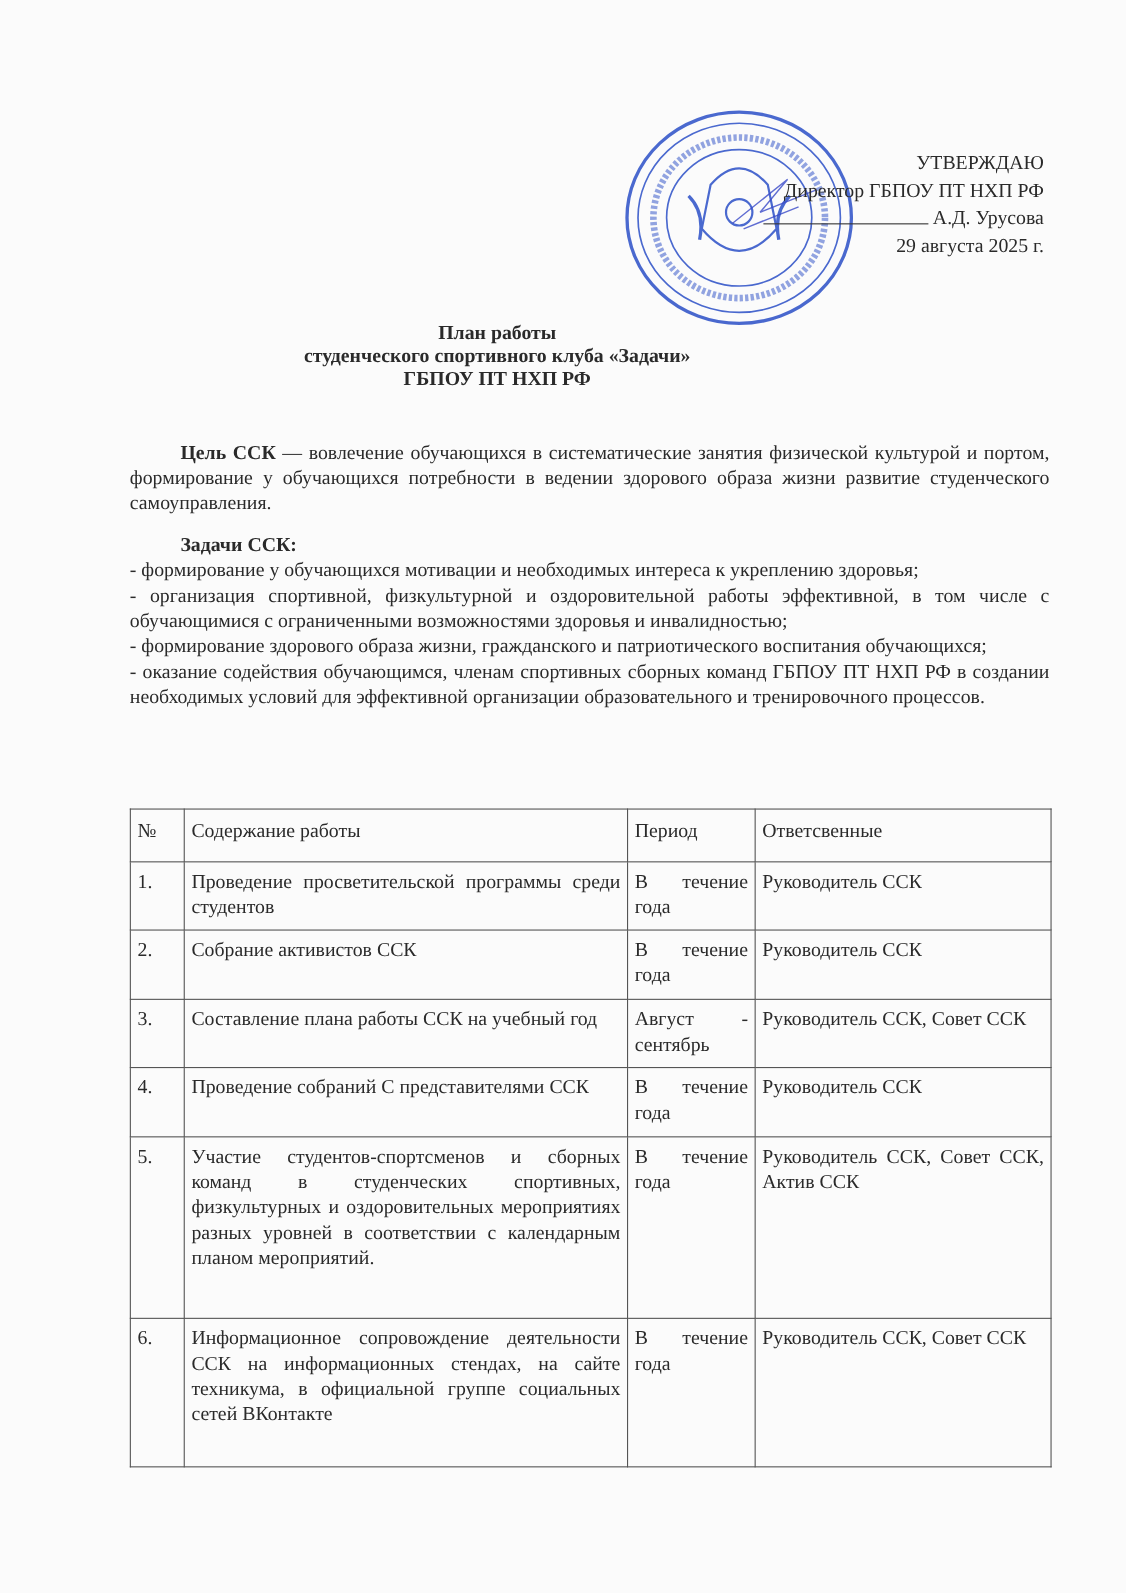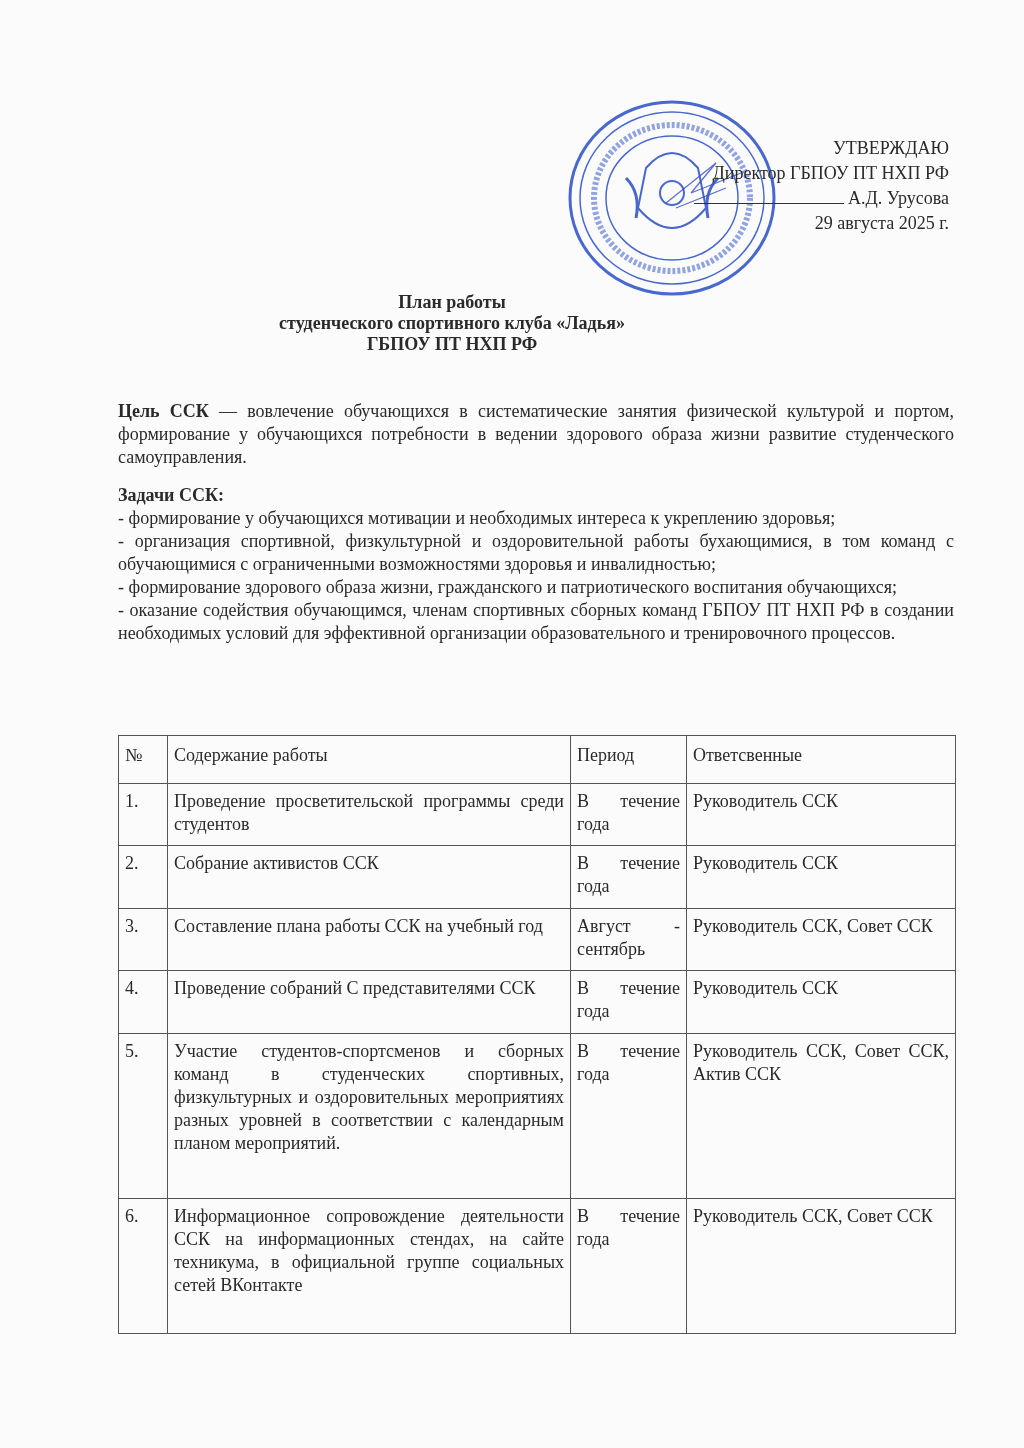--- a/index.html
+++ b/index.html
@@ -9,21 +9,21 @@
   }
   .abs { position: absolute; }
   .approve { right: 75px; top: 136px; text-align: right; font-size: 18px; line-height: 25px; }
   .sign-line { display: inline-block; width: 150px; border-bottom: 1px solid #333; margin-right: 4px; vertical-align: baseline; height: 14px; }
   .stamp { left: 566px; top: 98px; width: 212px; height: 200px; }
   .title { left: 0; width: 904px; top: 292px; text-align: center; font-weight: bold; font-size: 18px; line-height: 21px; }
   .text { left: 118px; width: 836px; font-size: 18px; line-height: 23px; text-align: justify; }
   .goal { top: 400px; }
   .tasks { top: 484px; }
   .tasks p { margin: 0; }
-  b { font-weight: bold; }
+  b { font-weight: bold; margin-left: 46px; }
   table.plan { position: absolute; left: 118px; top: 735px; width: 838px; border-collapse: collapse; font-size: 18px; line-height: 23px; }
   table.plan td { border: 1px solid #555; vertical-align: top; padding: 6px 6px; text-align: justify; }
   td.num { width: 36px; }
   td.content { width: 390px; }
   td.period { width: 103px; text-align: justify; }
   tr.h-head td { height: 33px; padding-top: 8px; }
 </style>
 </head>
 <body>
 
@@ -45,32 +45,32 @@
 
 <div class="abs approve">
   <div>УТВЕРЖДАЮ</div>
   <div>Директор ГБПОУ ПТ НХП РФ</div>
   <div><span class="sign-line"></span><span>А.Д. Урусова</span></div>
   <div>29 августа 2025 г.</div>
 </div>
 
 <div class="abs title">
   <div>План работы</div>
-  <div>студенческого спортивного клуба «Ладья»</div>
+  <div>студенческого спортивного клуба «Задачи»</div>
   <div>ГБПОУ ПТ НХП РФ</div>
 </div>
 
 <div class="abs text goal">
   <b>Цель ССК</b><span> — вовлечение обучающихся в систематические занятия физической культурой и портом, формирование у обучающихся потребности в ведении здорового образа жизни развитие студенческого самоуправления.</span>
 </div>
 
 <div class="abs text tasks">
   <p><b>Задачи ССК:</b></p>
   <p>- формирование у обучающихся мотивации и необходимых интереса к укреплению здоровья;</p>
-  <p>- организация спортивной, физкультурной и оздоровительной работы бухающимися, в том команд с обучающимися с ограниченными возможностями здоровья и инвалидностью;</p>
+  <p>- организация спортивной, физкультурной и оздоровительной работы эффективной, в том числе с обучающимися с ограниченными возможностями здоровья и инвалидностью;</p>
   <p>- формирование здорового образа жизни, гражданского и патриотического воспитания обучающихся;</p>
   <p>- оказание содействия обучающимся, членам спортивных сборных команд ГБПОУ ПТ НХП РФ в создании необходимых условий для эффективной организации образовательного и тренировочного процессов.</p>
 </div>
 
 <table class="plan">
   <tbody>
       <tr class="h-head">
     <td class="num">№</td>
     <td class="content">Содержание работы</td>
     <td class="period">Период</td>

